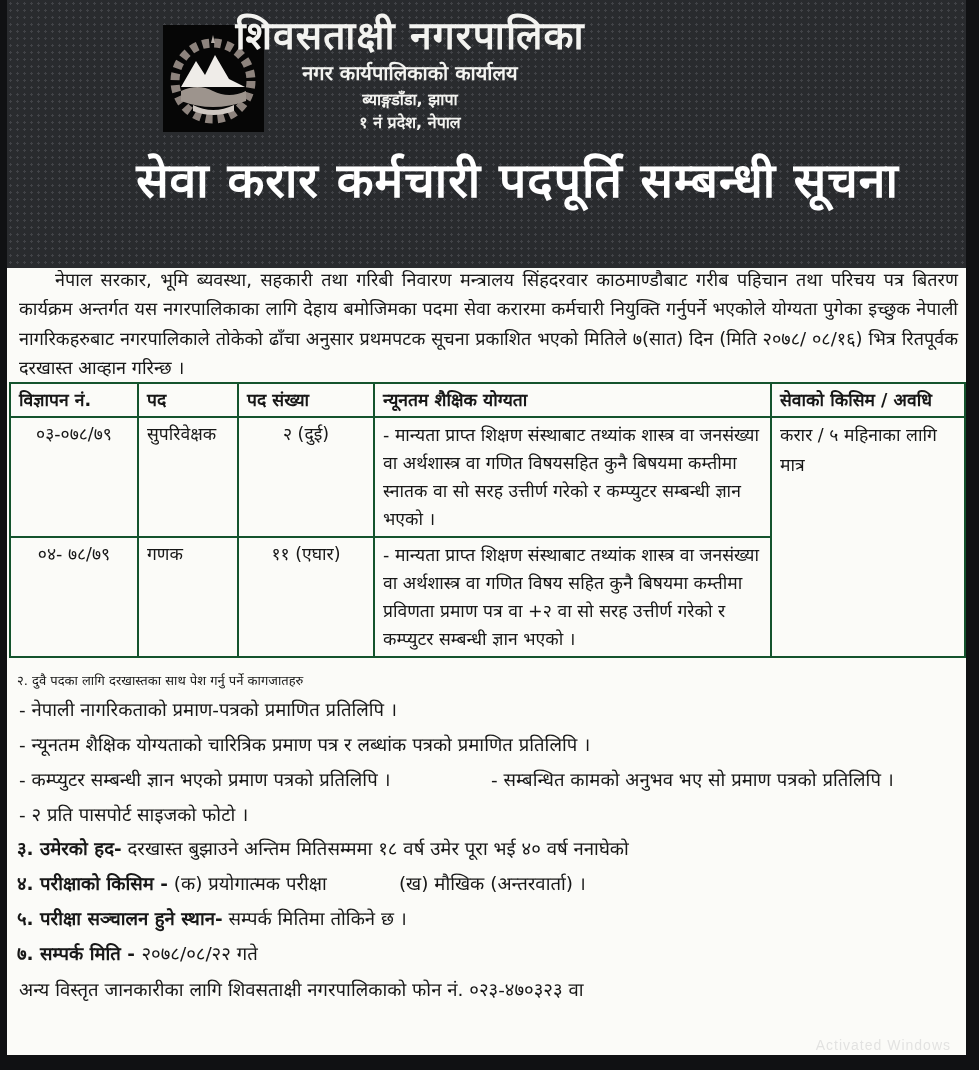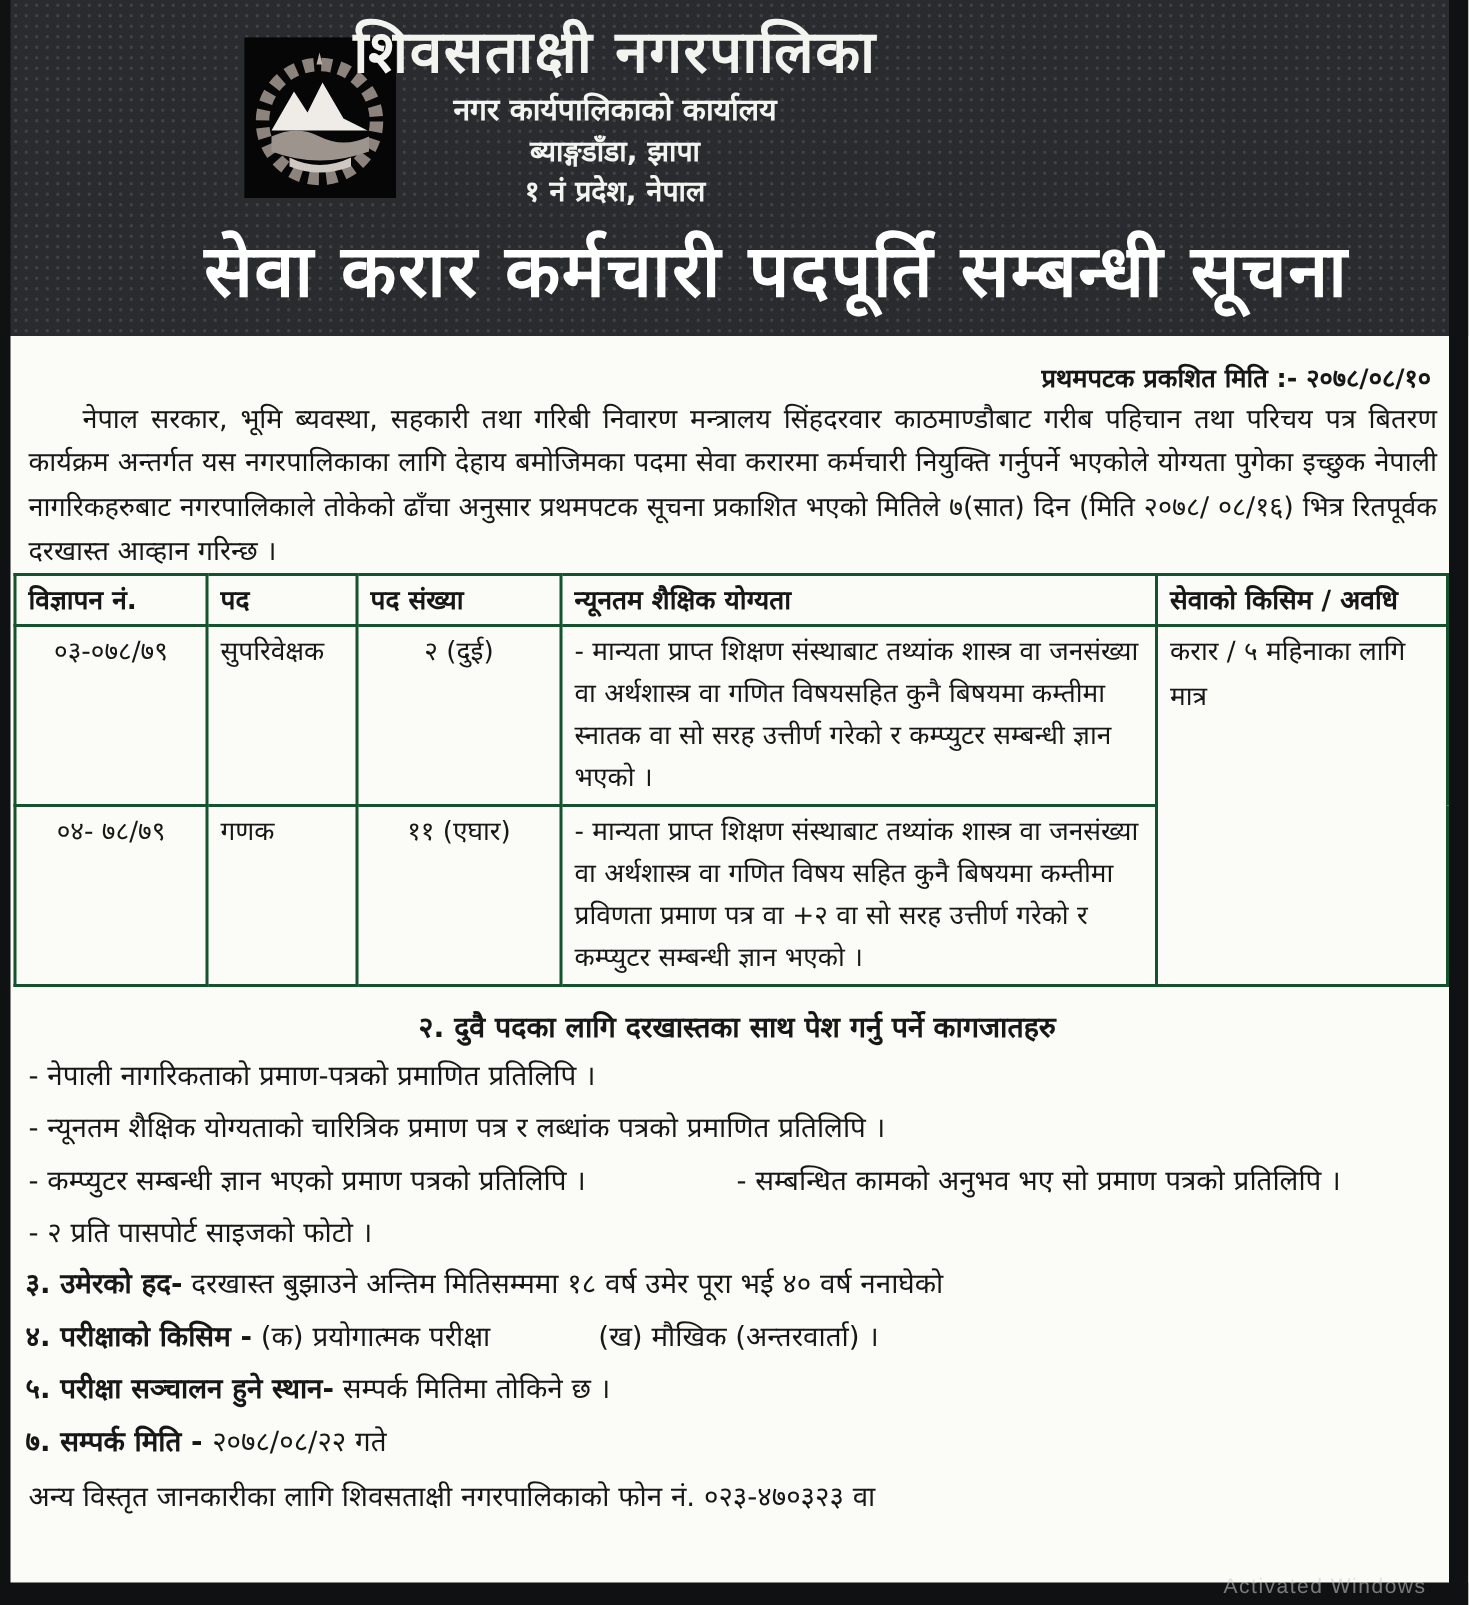--- a/index.html
+++ b/index.html
@@ -9,32 +9,32 @@
     font-family:"DejaVu Sans","Liberation Sans",sans-serif;
     color:#171717;
   }
   
   .frame-left  { position:absolute; left:0; top:0; width:7px;  height:100%; background:#101113; z-index:4; }
   .frame-right { position:absolute; right:0; top:0; width:13px; height:100%; background:#101113; z-index:4; }
   .frame-bottom{ position:absolute; left:0; bottom:0; width:100%; height:15px; background:#101113; z-index:3; }
 
   
   .letterhead {
-    position:absolute; left:0; top:0; width:100%; height:224px;
+    position:absolute; left:0; top:0; width:100%; height:268px;
     background-color:#292b2e;
     background-image:radial-gradient(circle, rgba(110,112,118,0.35) 1px, transparent 1.3px);
     background-size:7px 7px;
     z-index:2;
   }
   .logo-box { position:absolute; left:163px; top:25px; width:101px; height:107px; background:#060606; }
   .logo-box svg { width:100%; height:100%; display:block; }
   .head-text { position:absolute; left:0; top:14px; width:820px; text-align:center; color:#f3f3f0; }
   .muni-name { font-size:39px; font-weight:bold; letter-spacing:1px; line-height:1.15; }
   .head-sub  { font-size:20px; font-weight:bold; line-height:1.45; }
-  .head-sub2 { font-size:19px; font-weight:bold; line-height:1.45; }
+  .head-sub2 { font-size:16px; font-weight:bold; line-height:1.45; }
   .banner-title {
     position:absolute; left:0; top:146px; width:100%;
     text-align:center; color:#ffffff; font-size:48px; font-weight:bold; letter-spacing:1px;margin-left:28px;
   }
 
   
   .content { position:absolute; left:7px; top:228px; width:959px; z-index:1; }
   .pub-date { margin:12px 12px 0 0; text-align:right; font-weight:bold; font-size:17px; }
   .intro {
     margin:2px 8px 0 12px; font-size:18px; line-height:1.63;
@@ -44,31 +44,31 @@
 
   table.positions { margin-left:2px; width:955px; border-collapse:collapse; font-size:17.5px; table-layout:fixed; }
   table.positions th, table.positions td { border:2px solid #14532d; padding:3px 8px; vertical-align:top; }
   table.positions th { text-align:left; font-weight:bold; height:26px; }
   th.c-center, td.c-center { text-align:center; }
   td.qual { line-height:1.6; padding:5px 10px; }
   tr.row1 { height:104px; }
   tr.row2 { height:108px;margin-left:35px; }
   td.service-cell { vertical-align:middle; line-height:1.7; padding-left:12px; }
 
-  .sec2-title { margin:13px 0 0 10px; font-weight:bold; font-size:19px;text-align:center; }
+  .sec2-title { margin:13px 0 0 10px; font-weight:normal; font-size:13px; }
   .doc-item { margin:7px 0 0 12px; font-size:18.5px; line-height:1.5; }
   .doc-double { display:flex; }
   .doc-double .half-a { width:472px; }
   .clause { margin:7px 0 0 10px; font-size:18.5px; line-height:1.5; }
   .clause .b { font-weight:bold; }
   .clause .t2 { margin-left:72px; }
   .phone-line { margin:9px 0 0 12px; font-size:18.5px; }
 
   .watermark {
-    position:absolute; right:28px; bottom:5px; z-index:5;
+    position:absolute; right:28px; bottom:17px; z-index:5;
     color:#cfcfcf; opacity:0.55; font-size:14px; letter-spacing:1px;
     font-family:"Liberation Sans",sans-serif;
   }
 </style>
 </head>
 <body>
 
 <div class="page">
 
   <div class="frame-left"></div>

